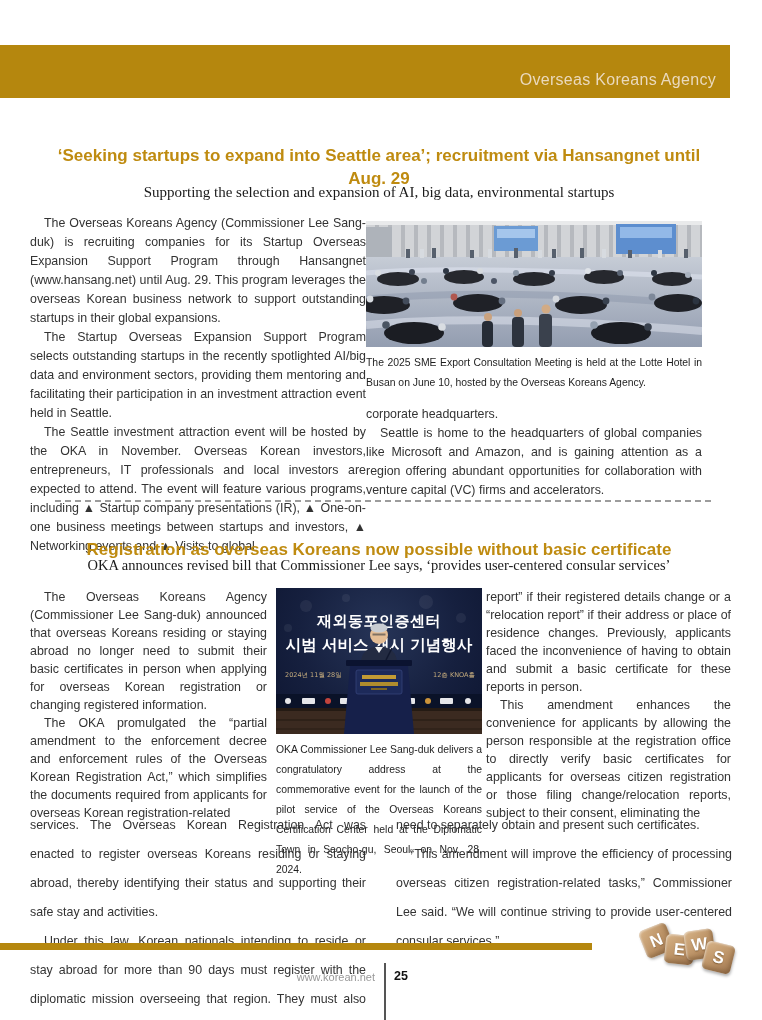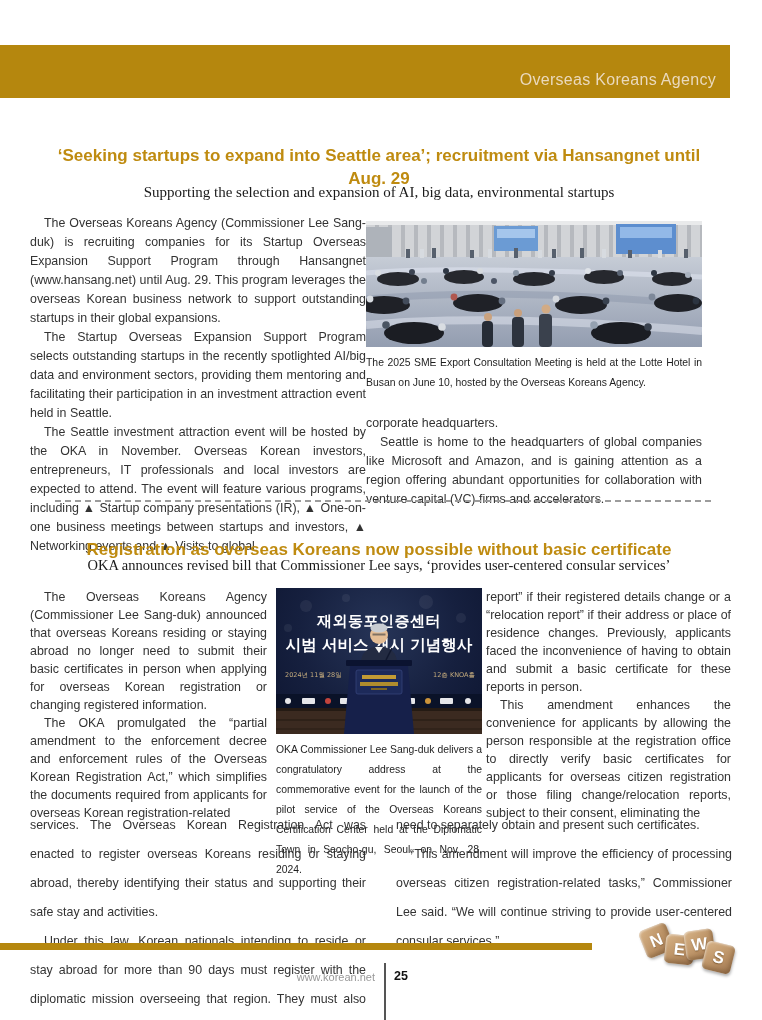--- a/index.html
+++ b/index.html
@@ -19,21 +19,21 @@
   .s2{top:557px;font-size:14.5px;}
   
   .a1cols{position:absolute;top:214px;left:30px;width:702px;display:flex;}
   .c336{width:336px;}
   .body-text{font-size:12.4px;color:#333;text-align:justify;}
   .body-text p{margin:0;}
   p.ind{text-indent:14px;}
   .a1lh{line-height:19px;}
   .photo1{width:336px;height:126px;margin-top:7px;overflow:hidden;}
   .caption{font-size:10.4px;line-height:20px;color:#1e1e1e;text-align:justify;margin-top:6px;}
-  .rtext{margin-top:21px;}
+  .rtext{margin-top:12px;}
   
   .dashes{position:absolute;top:500px;left:55px;width:656px;border-top:2.5px dashed #9c9c9c;}
   
   .a2cols{position:absolute;top:588px;left:30px;width:707px;display:flex;}
   .a2left{width:237px;margin-right:9px;}
   .a2mid{width:206px;margin-right:4px;}
   .a2right{width:245px;}
   .a2lh{line-height:18px;}
   .photo2{position:relative;width:206px;height:146px;overflow:hidden;
           background:radial-gradient(ellipse at 50% 30%, #263457 0%, #16203f 55%, #0d1530 100%);}

